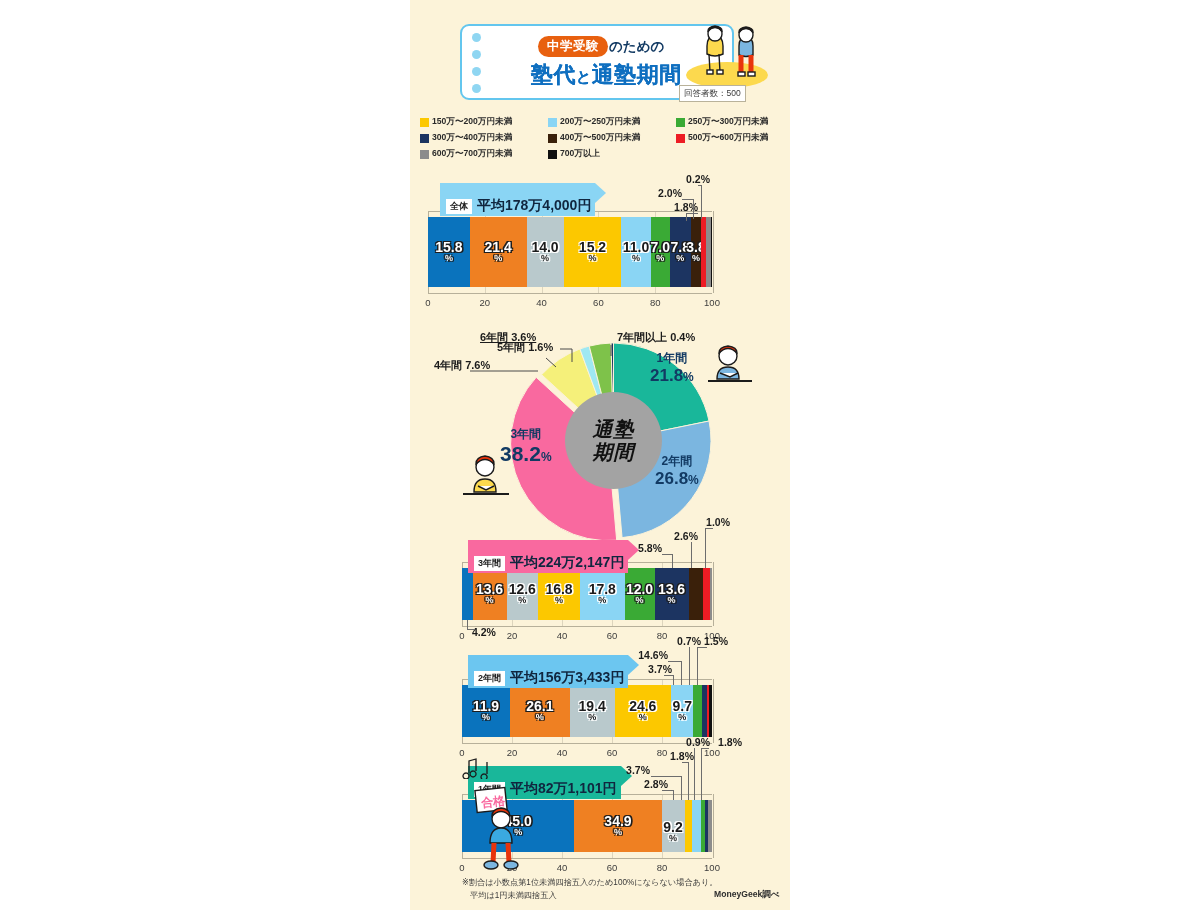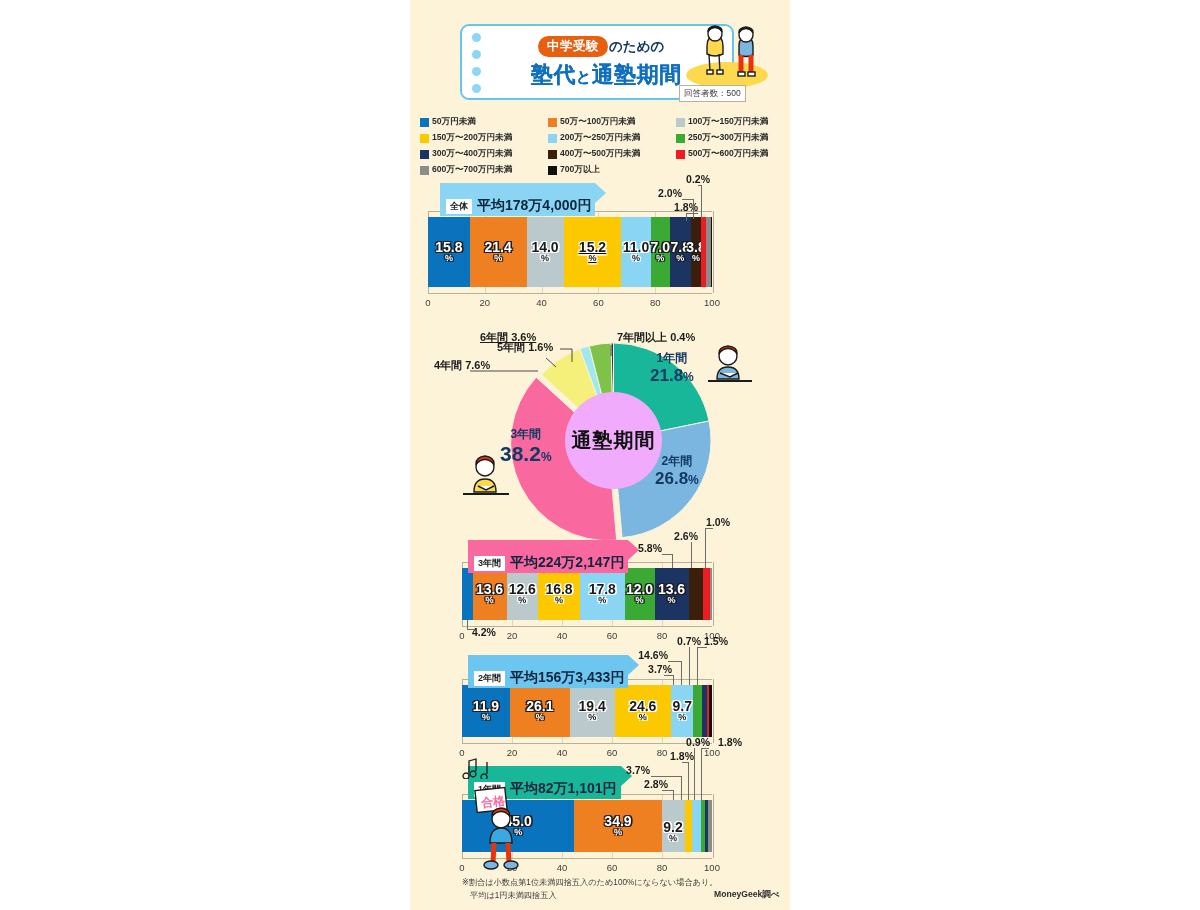--- a/index.html
+++ b/index.html
@@ -50,22 +50,22 @@
   
   .ribbon{position:absolute;height:20px;display:flex;align-items:center;padding:13px 4px 0 6px;}
   .ribbon:after{content:"";position:absolute;right:-12px;top:0;border-top:10px solid transparent;
                 border-bottom:10px solid transparent;}
   .ribbon .tag{background:#fff;font-size:9px;font-weight:bold;padding:1px 4px;margin-right:5px;color:#1b1b1b;}
   .ribbon .avg{font-size:14px;font-weight:bold;color:#10263f;white-space:nowrap;}
 
   
   .callout{position:absolute;font-size:10.5px;font-weight:bold;color:#1b1b1b;white-space:nowrap;}
   .lead{position:absolute;background:#6d6d6d;}
-  .donut-hole{position:absolute;left:565px;top:392px;width:97px;height:97px;border-radius:50%;background:#f0abfc;
-              display:flex;flex-direction:row;align-items:center;justify-content:center;}
+  .donut-hole{position:absolute;left:565px;top:392px;width:97px;height:97px;border-radius:50%;background:#a3a3a3;
+              display:flex;flex-direction:column;align-items:center;justify-content:center;font-style:italic;}
   .donut-hole b{font-size:20px;color:#111;line-height:1.15;font-weight:bold;letter-spacing:1px;}
   .plab{position:absolute;font-size:11px;font-weight:bold;color:#1b1b1b;white-space:nowrap;}
   .pin{position:absolute;font-weight:bold;color:#123a63;white-space:nowrap;text-align:center;line-height:1.15;}
   .pin .n{font-size:17px;}
   .pin .t{font-size:12px;}
   .pin .big38{font-size:21px;}
 
   
   .foot{position:absolute;left:462px;top:877px;font-size:8.2px;color:#3a3a3a;line-height:1.55;}
   .brand{position:absolute;left:714px;top:889px;font-size:8.6px;color:#2e2e2e;font-weight:bold;}
@@ -106,34 +106,20 @@
   <div class="badge">中学受験</div>
   <div class="hdr-t1">のための</div>
   <div class="hdr-t2">
     <span>塾代</span><em>と</em><span>通塾期間</span>
   </div>
   <div class="nbox">回答者数：500</div>
 
   <div class="legend" id="legend">
       <div class="lgrow">
         <div class="lgit lgc1">
-          <span class="sw" style="background: rgb(10, 115, 189);"></span>
-          <span>50万円未満</span>
-        </div>
-        <div class="lgit lgc2">
-          <span class="sw" style="background: rgb(239, 128, 34);"></span>
-          <span>50万〜100万円未満</span>
-        </div>
-        <div class="lgit lgc3">
-          <span class="sw" style="background: rgb(185, 201, 204);"></span>
-          <span>100万〜150万円未満</span>
-        </div>
-      </div>
-      <div class="lgrow">
-        <div class="lgit lgc1">
           <span class="sw" style="background: rgb(252, 200, 0);"></span>
           <span>150万〜200万円未満</span>
         </div>
         <div class="lgit lgc2">
           <span class="sw" style="background: rgb(138, 213, 244);"></span>
           <span>200万〜250万円未満</span>
         </div>
         <div class="lgit lgc3">
           <span class="sw" style="background: rgb(58, 170, 53);"></span>
           <span>250万〜300万円未満</span>
@@ -177,21 +163,21 @@
       <div class="bar" style="left: 18px; top: 42px; width: 284px; height: 70px;">
         <div class="seg" style="width: 44.872px; background: rgb(10, 115, 189);">
           <span class="v">15.8<small>%</small></span>
         </div>
         <div class="seg" style="width: 60.776px; background: rgb(239, 128, 34);">
           <span class="v">21.4<small>%</small></span>
         </div>
         <div class="seg" style="width: 39.76px; background: rgb(185, 201, 204);">
           <span class="v" style="color: rgb(27, 27, 27); text-shadow: rgb(255, 255, 255) -1.4px -1.4px 0px, rgb(255, 255, 255) 1.4px -1.4px 0px, rgb(255, 255, 255) -1.4px 1.4px 0px, rgb(255, 255, 255) 1.4px 1.4px 0px;">14.0<small>%</small></span>
         </div>
-        <div class="seg" style="width: 62px; background: rgb(252, 200, 0); text-decoration: underline;">
+        <div class="seg" style="width: 62px; background: rgb(252, 200, 0);">
           <span class="v" style="color: rgb(27, 27, 27); text-shadow: rgb(255, 255, 255) -1.4px -1.4px 0px, rgb(255, 255, 255) 1.4px -1.4px 0px, rgb(255, 255, 255) -1.4px 1.4px 0px, rgb(255, 255, 255) 1.4px 1.4px 0px;">15.2<small>%</small></span>
         </div>
         <div class="seg" style="width: 31.24px; background: rgb(138, 213, 244);">
           <span class="v" style="color: rgb(27, 27, 27); text-shadow: rgb(255, 255, 255) -1.4px -1.4px 0px, rgb(255, 255, 255) 1.4px -1.4px 0px, rgb(255, 255, 255) -1.4px 1.4px 0px, rgb(255, 255, 255) 1.4px 1.4px 0px;">11.0<small>%</small></span>
         </div>
         <div class="seg" style="width: 19.88px; background: rgb(58, 170, 53);">
           <span class="v">7.0<small>%</small></span>
         </div>
         <div class="seg" style="width: 22.152px; background: rgb(28, 52, 97);">
           <span class="v">7.8<small>%</small></span>

